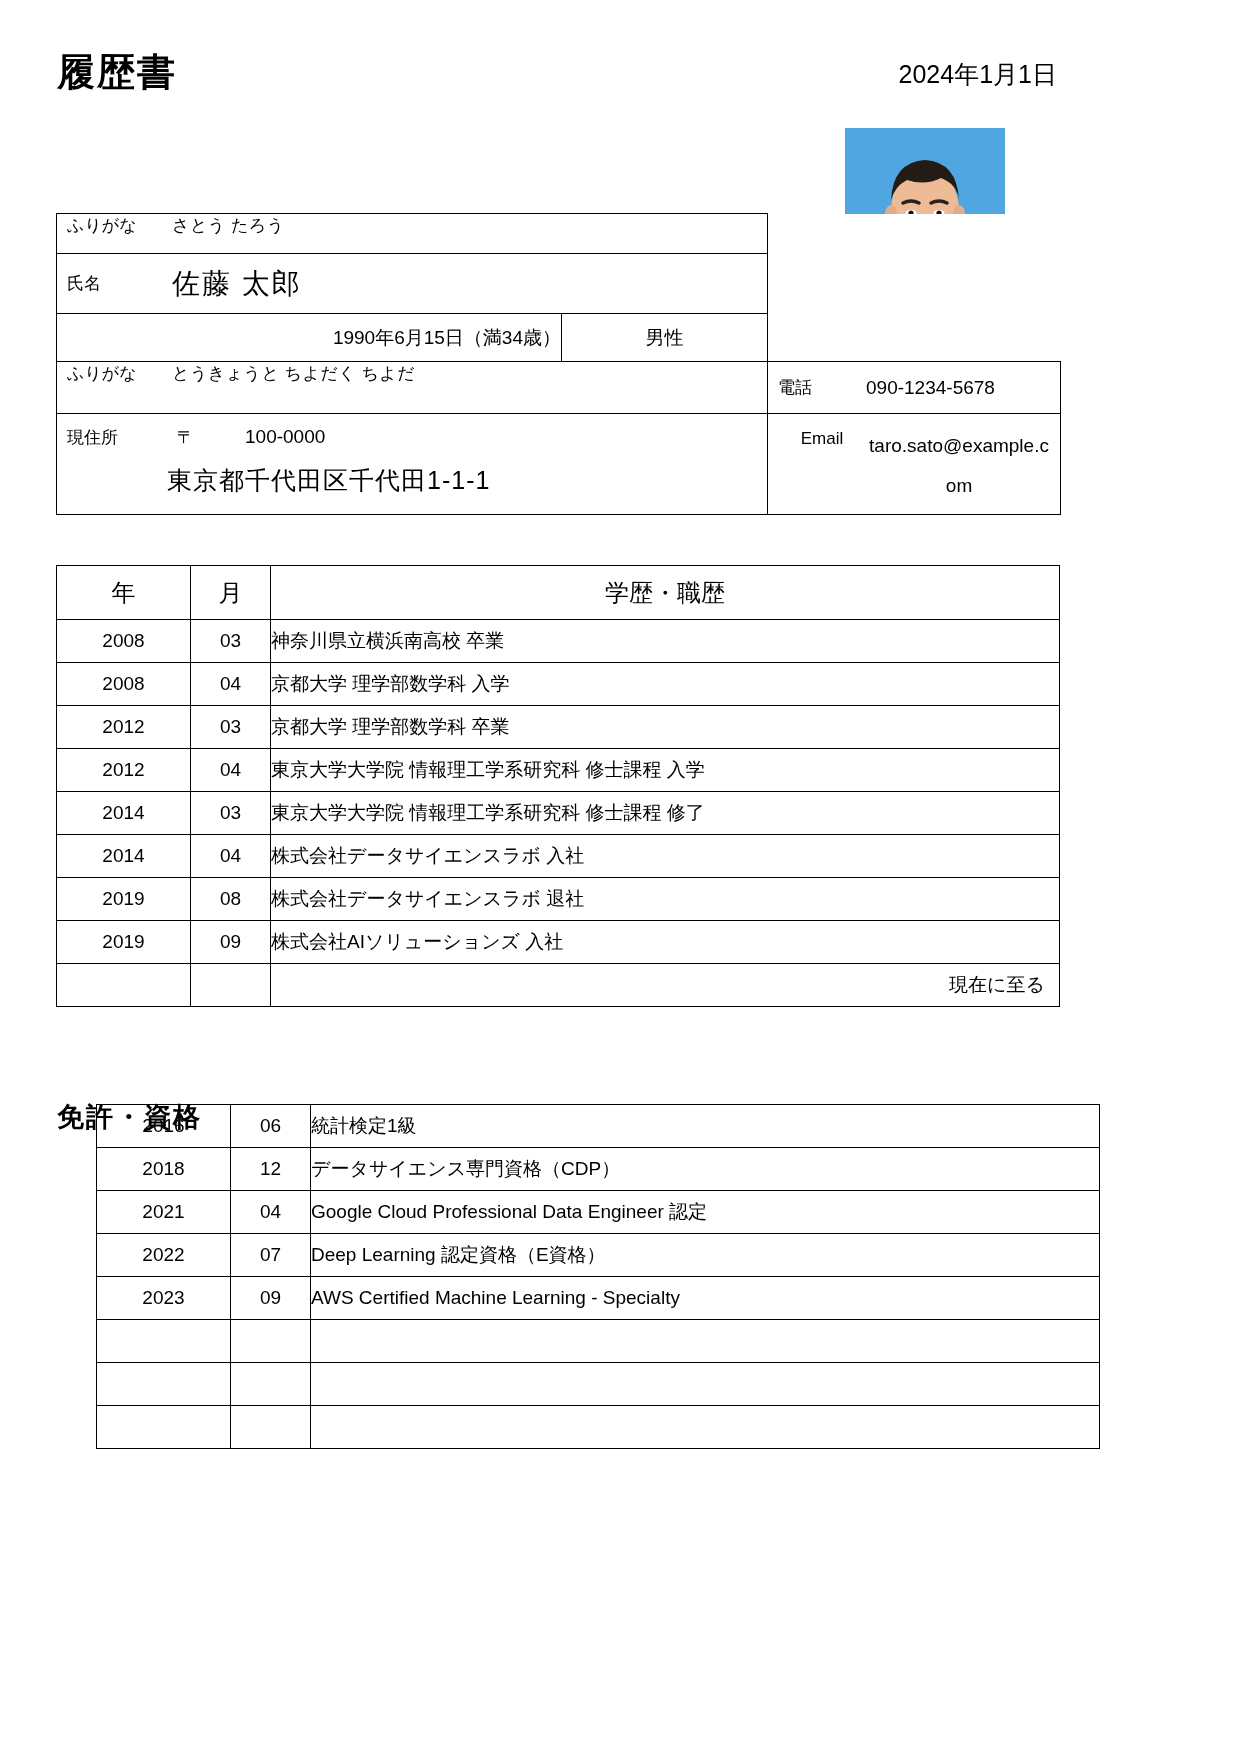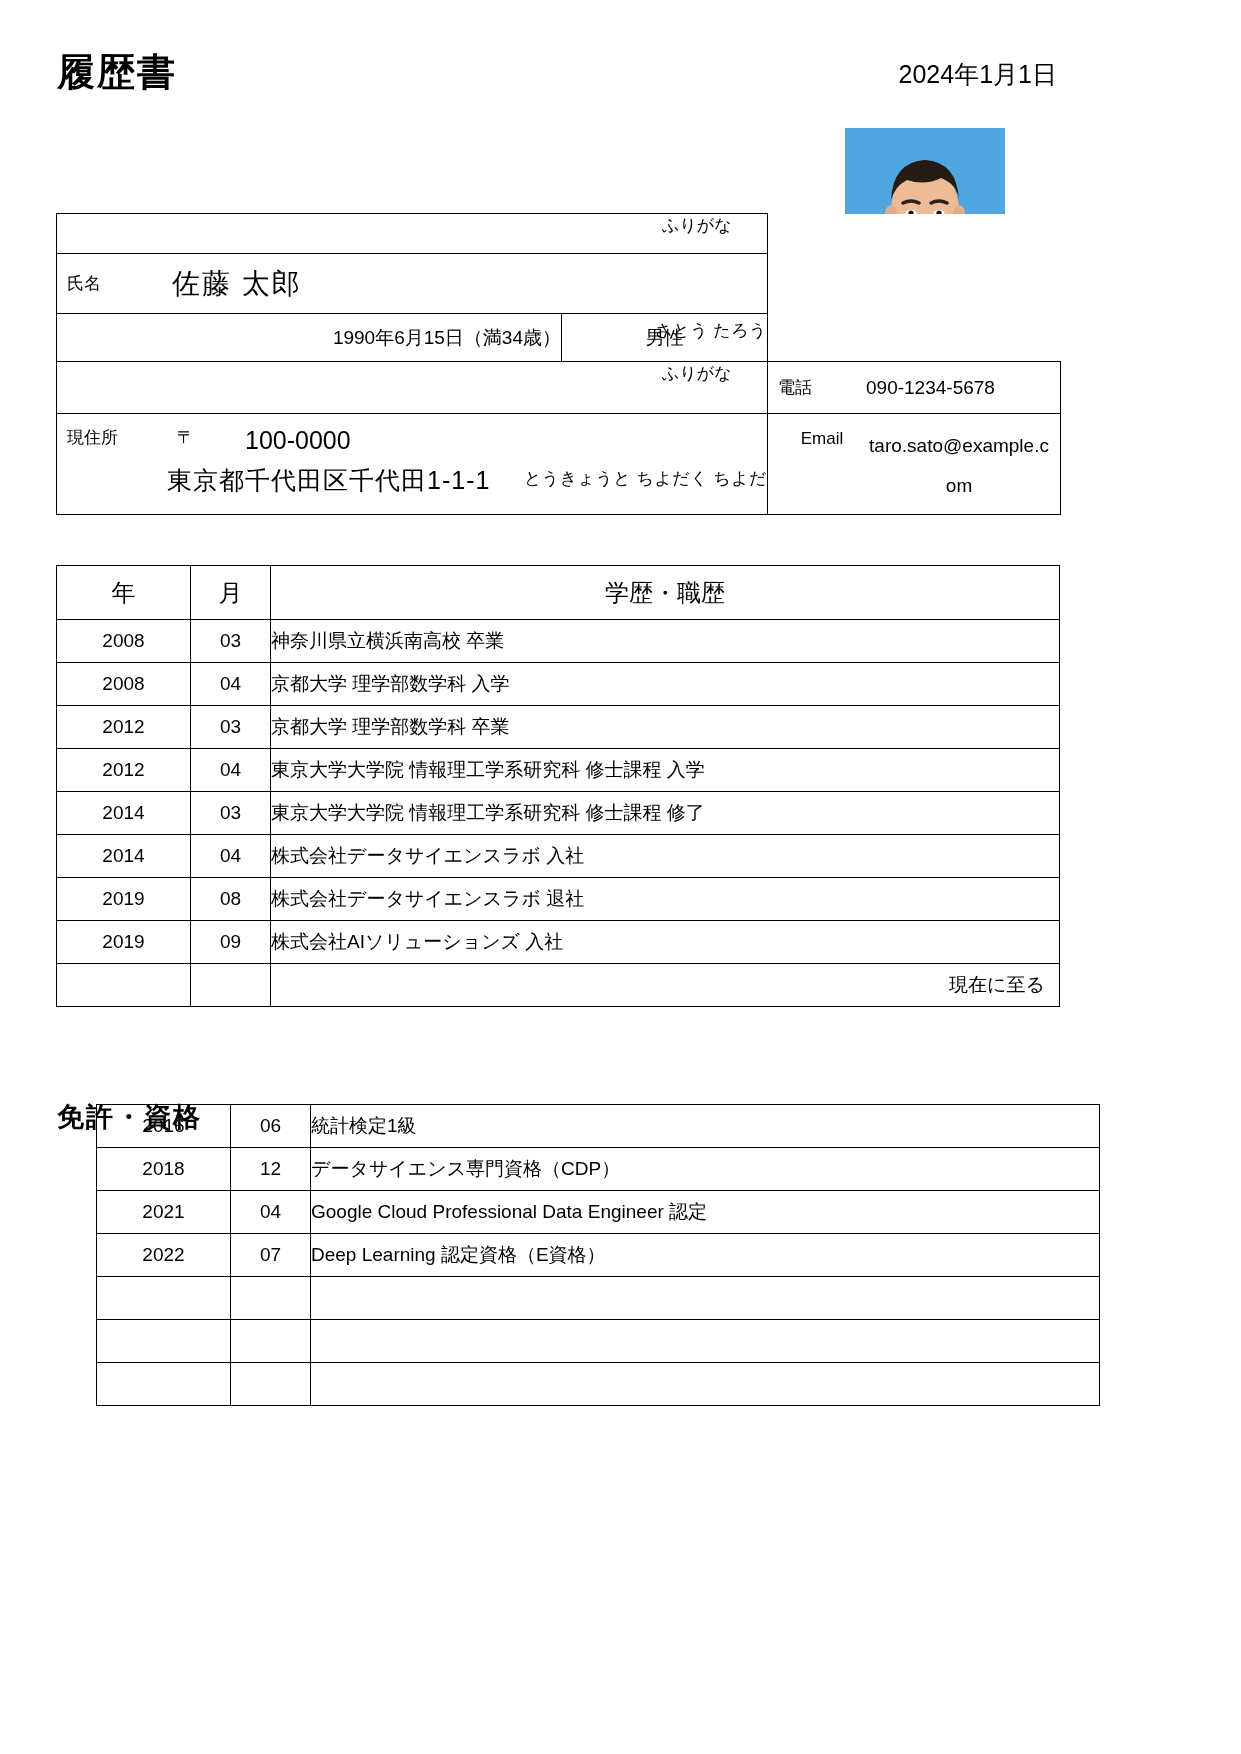--- a/index.html
+++ b/index.html
@@ -73,25 +73,24 @@
     table-layout: fixed;
   }
   .personal td {
     border: 1px solid #000000;
     padding: 0;
     vertical-align: middle;
   }
   .furi-row { height: 39px; }
   .furi-inner {
     display: flex;
-    align-items: flex-end;
+    align-items: flex-start;
     height: 39px;
     padding-left: 10px;
     box-sizing: border-box;
-    flex-direction: column;
   }
   .furi-label {
     font-size: 17px;
     width: 105px;
     flex: 0 0 105px;
   }
   .furi-value {
     font-size: 17px;
     letter-spacing: 0.5px;
   }
@@ -139,21 +138,21 @@
   .addr-postmark {
     position: absolute;
     left: 120px;
     top: 12px;
     font-size: 17px;
   }
   .addr-postal {
     position: absolute;
     left: 188px;
     top: 12px;
-    font-size: 25px;
+    font-size: 19px;
   }
   .addr-value {
     position: absolute;
     left: 110px;
     top: 50px;
     font-size: 25px;
     letter-spacing: 1px;
   }
   .contact-inner {
     display: flex;
@@ -431,20 +430,25 @@
         <td class="c-year">2021</td>
         <td class="c-month">04</td>
         <td class="c-text">Google Cloud Professional Data Engineer 認定</td>
       </tr>
       <tr class="hrow">
         <td class="c-year">2022</td>
         <td class="c-month">07</td>
         <td class="c-text">Deep Learning 認定資格（E資格）</td>
       </tr>
       <tr class="hrow">
+        <td class="c-year">2023</td>
+        <td class="c-month">09</td>
+        <td class="c-text">AWS Certified Machine Learning - Specialty</td>
+      </tr>
+      <tr class="hrow">
         <td class="c-year"></td>
         <td class="c-month"></td>
         <td class="c-text"></td>
       </tr>
       <tr class="hrow">
         <td class="c-year"></td>
         <td class="c-month"></td>
         <td class="c-text"></td>
       </tr>
       <tr class="hrow">

